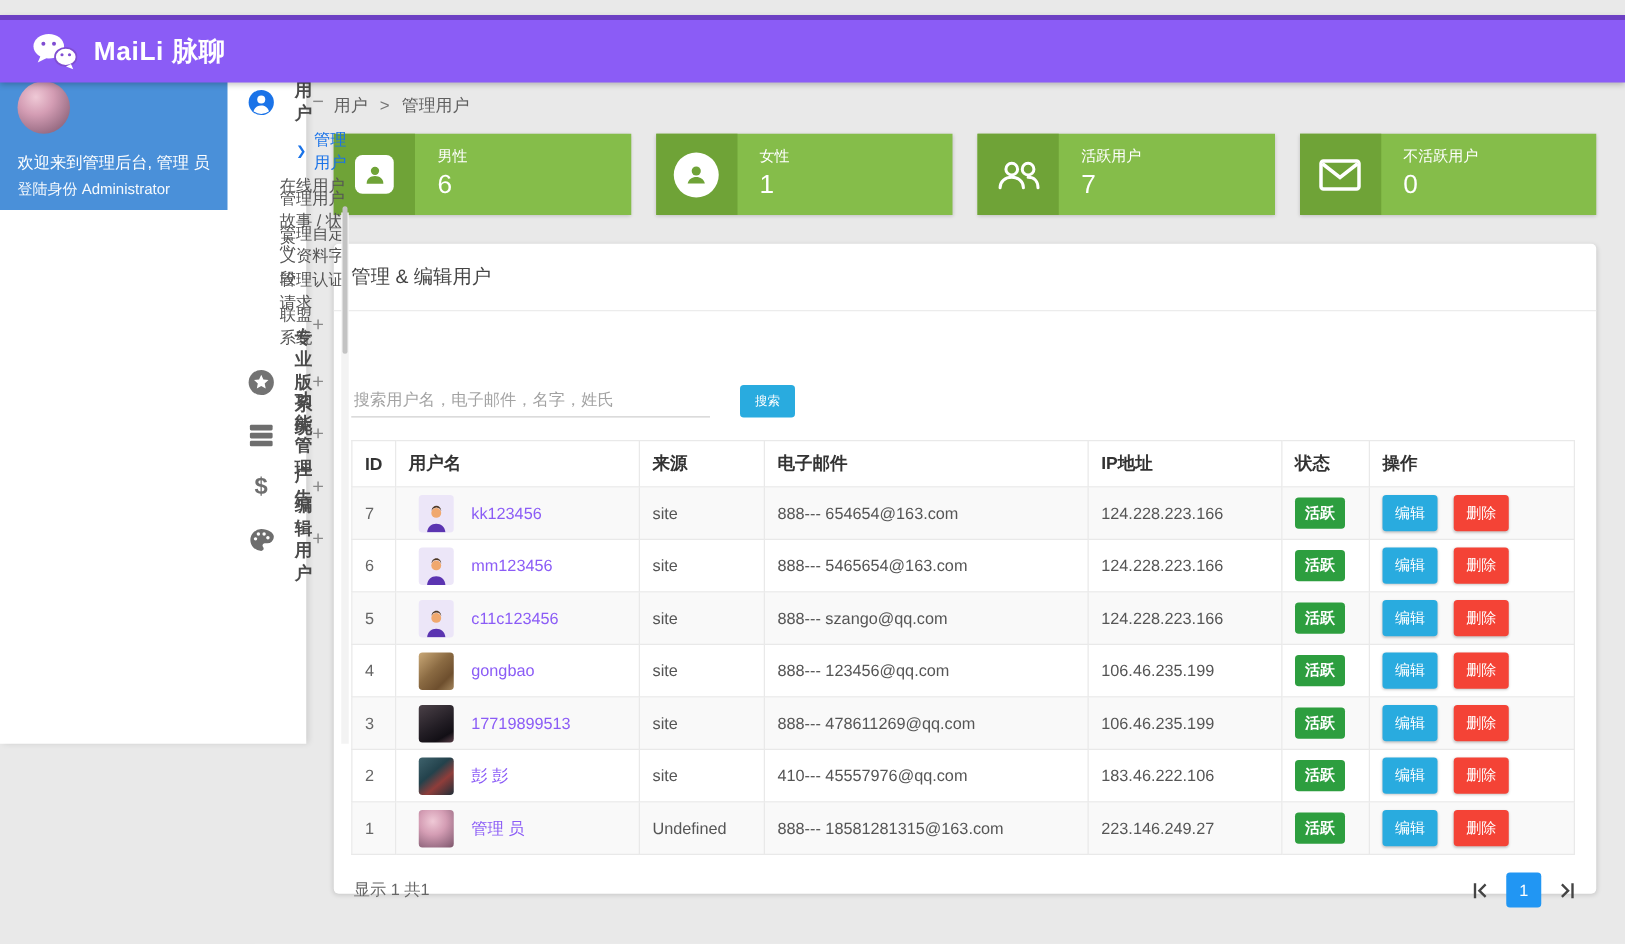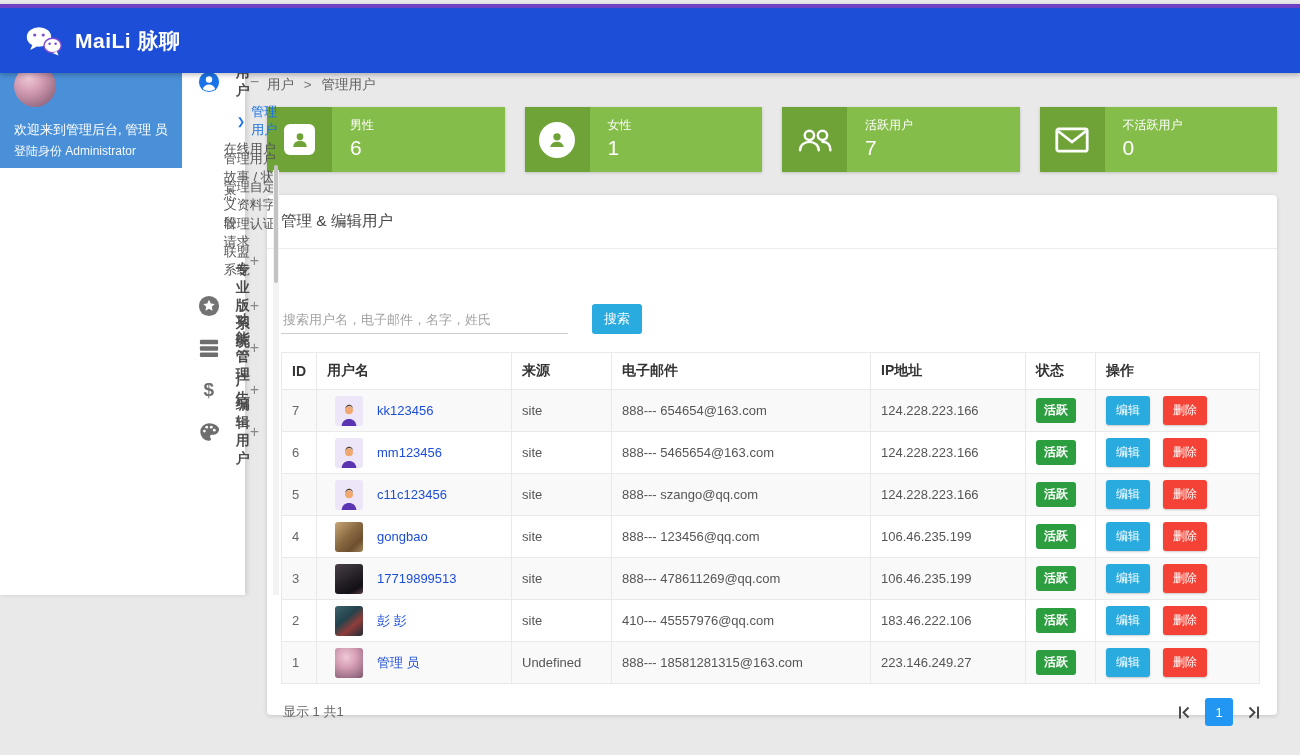--- a/index.html
+++ b/index.html
@@ -1,21 +1,21 @@
 <!DOCTYPE html>
 <html><head>
 <meta charset="utf-8">
 <style>
   * { margin:0; padding:0; box-sizing:border-box; }
   html,body { width:1300px; height:755px; overflow:hidden; background:#e9e9e9;
               font-family:"Liberation Sans","DejaVu Sans",sans-serif; }
 
   
-  .topbar { position:absolute; top:4px; left:0; width:1300px; height:69px;
-            background:#1d4ed8; border-top:4px solid #6d40c4;
+  .topbar { position:absolute; top:12px; left:0; width:1300px; height:54px;
+            background:#8b5cf6; border-top:4px solid #6d40c4;
             box-shadow:0 2px 5px rgba(0,0,0,.25); z-index:30;
             display:flex; align-items:center; padding-left:26px; }
   .logo { display:flex; align-items:center; gap:13px; }
   .app-title { color:#fff; font-size:21px; font-weight:700; letter-spacing:.5px; }
 
   
   .sidebar { position:absolute; top:55px; left:0; width:245px; height:540px;
              background:#fff; box-shadow:2px 0 5px rgba(0,0,0,.12); z-index:20;
              display:flex; flex-direction:row; }
   .user-block { height:113px; background:#4a90d9; color:#fff; position:relative;
@@ -68,31 +68,31 @@
            background:#fff; border-radius:4px; box-shadow:0 1px 4px rgba(0,0,0,.15); }
   .panel-head { padding:16px 14px; border-bottom:1px solid #ececec; }
   .panel-title { font-size:15.5px; color:#454545; }
 
   .search-row { padding:26px 14px 0; display:flex; align-items:flex-end; height:85px; }
   .search-input { width:287px; border:none; border-bottom:1px solid #cfcfcf; outline:none;
                   font-size:13px; padding:6px 2px; color:#444; background:transparent;
                   font-family:"Liberation Sans","DejaVu Sans",sans-serif; }
   .search-input::placeholder { color:#a3a3a3; }
   .search-btn { margin-left:24px; background:#29abdf; color:#fff; border:none; cursor:pointer;
-                font-size:13px; padding:6px 12px; border-radius:3px;
+                font-size:10px; padding:6px 12px; border-radius:3px;
                 font-family:"Liberation Sans","DejaVu Sans",sans-serif; }
 
   .user-table { margin:18px 14px 0; width:978px; border-collapse:collapse; table-layout:fixed; }
   .user-table th, .user-table td { border:1px solid #e9e9e9; text-align:left; }
   .user-table th { font-size:14px; font-weight:700; color:#333; padding:9px 10px; }
   .user-table td { font-size:13px; color:#555; height:42px; padding:0 10px; }
   .user-table tbody tr:nth-child(odd) { background:#f9f9f9; }
   td.c-id { color:#666; }
   .ucell { display:flex; align-items:center; gap:14px; padding-left:8px; }
-  .ulink { color:#1d4ed8; text-decoration:none; cursor:pointer; }
+  .ulink { color:#8b5cf6; text-decoration:none; cursor:pointer; }
   .avatar { width:28px; height:30px; border-radius:3px; overflow:hidden; flex:0 0 auto;
             display:flex; align-items:flex-end; justify-content:center; background:#ece6f8; }
   .avatar svg { display:none; }
   .avatar[data-avatar="cartoon"] svg { display:block; }
   .avatar[data-avatar="food"]  { background:linear-gradient(135deg,#c9a877 0%,#8a6a42 45%,#6e4f2e 75%,#a3855c 100%); }
   .avatar[data-avatar="dark"]  { background:linear-gradient(150deg,#4b4148 0%,#221d24 55%,#120f15 80%,#5a4049 100%); }
   .avatar[data-avatar="scene"] { background:linear-gradient(140deg,#3e626c 0%,#23424c 40%,#8f3d3a 65%,#1f2e38 100%); }
   .avatar[data-avatar="pink"]  { background:radial-gradient(circle at 40% 30%, #efc9d6 0%, #d49db4 40%, #9a6e85 80%, #7c5469 100%); }
   .badge { display:inline-block; background:#2d9e3f; color:#fff; font-size:12px; font-weight:700;
            padding:4px 8px; border-radius:3px; }

